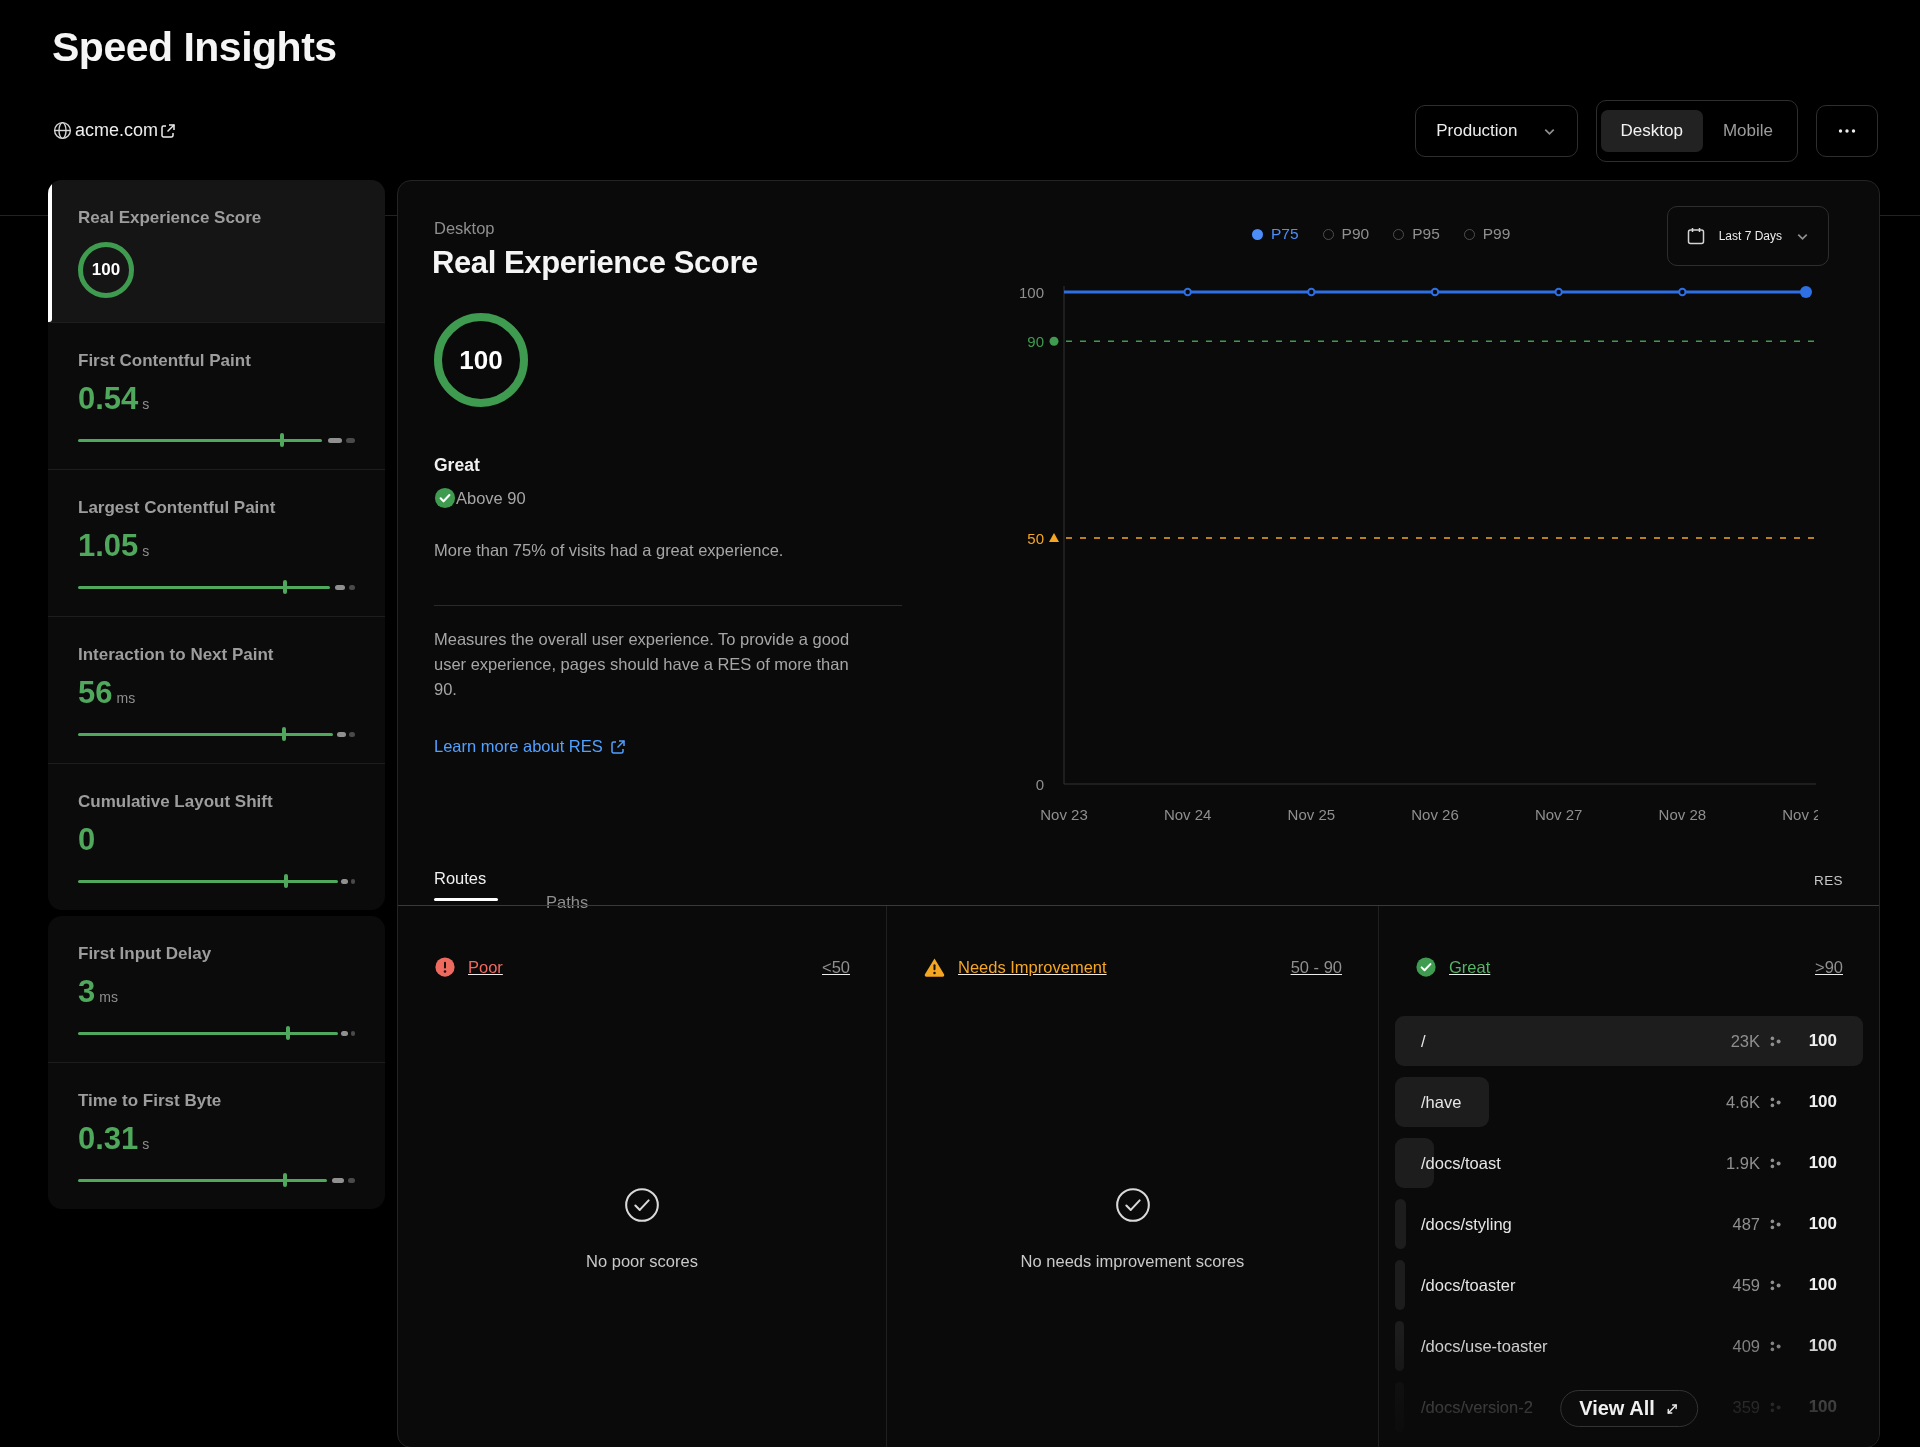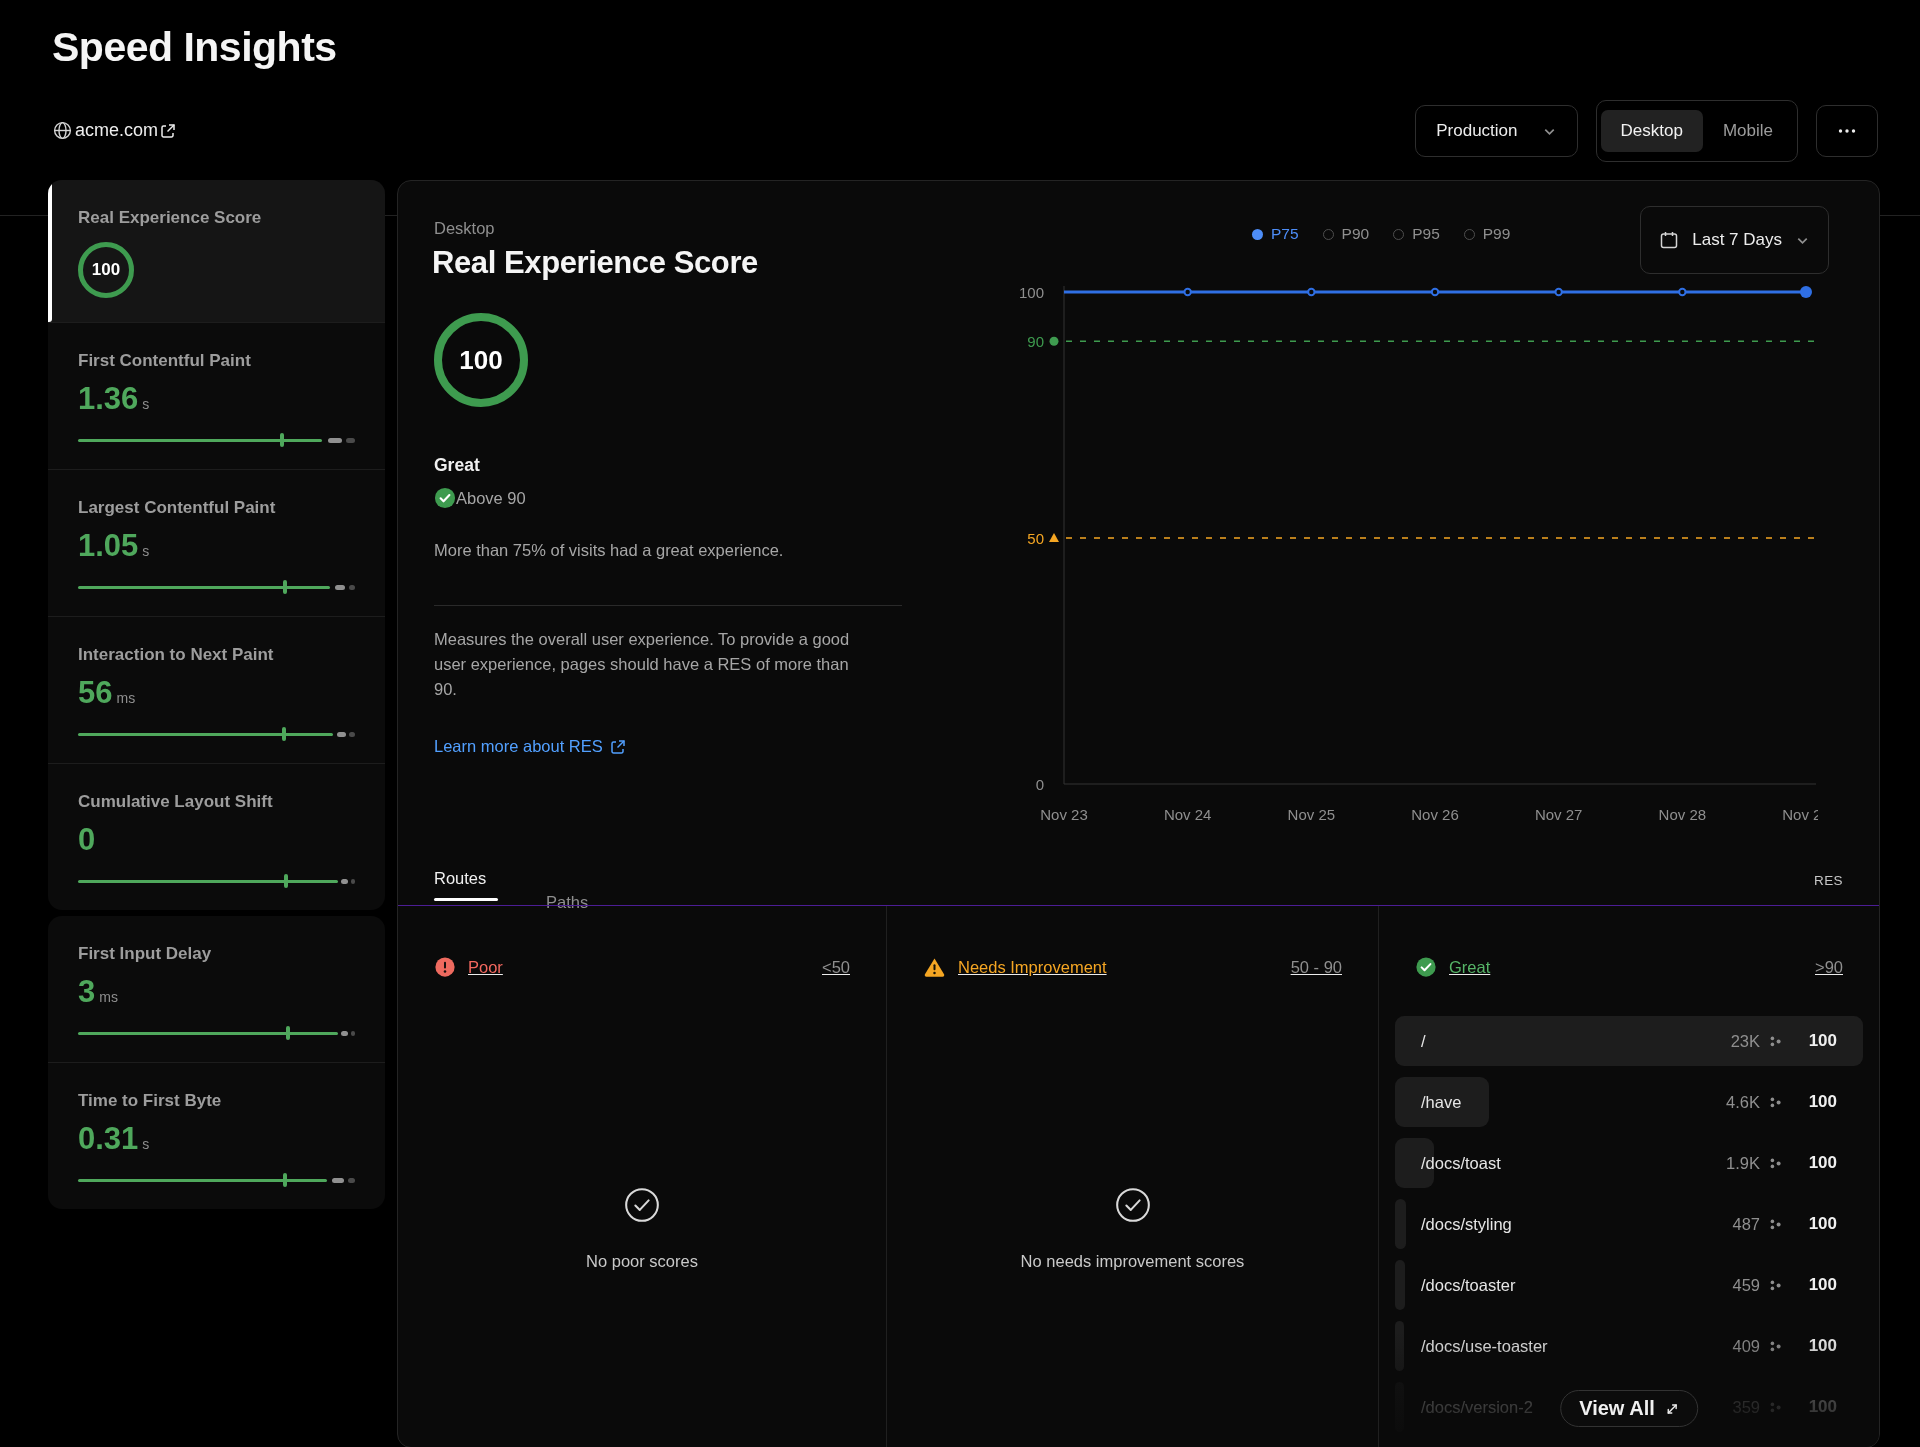--- a/index.html
+++ b/index.html
@@ -58,23 +58,23 @@
   .sum-divider{left:36px;top:424px;width:468px;height:1px;background:#2a2a2a;}
   .description{left:36px;top:446px;width:428px;font-size:16.5px;line-height:25px;color:#a6a6a6;}
   .learn-link{left:36px;top:556px;display:flex;align-items:center;gap:7px;font-size:16.5px;
     color:#52a0ff;cursor:pointer;text-decoration:none;}
 
   .legend{left:854px;top:44px;display:flex;align-items:center;gap:24px;font-size:15.5px;}
   .legend-item{display:flex;align-items:center;gap:8px;cursor:pointer;color:#8f8f8f;}
   .legend-item.selected{color:#4d8df7;}
   .legend-dot{width:11px;height:11px;border-radius:50%;background:#4d8df7;}
   .legend-ring{width:9px;height:9px;border-radius:50%;border:1.5px solid #4e4e4e;}
-  .period-btn{position:absolute;right:50px;top:25px;height:68px;padding:7px 18px;display:flex;
+  .period-btn{position:absolute;right:50px;top:25px;height:60px;padding:7px 18px;display:flex;
     align-items:center;gap:13px;background:transparent;border:1px solid #2e2e2e;border-radius:10px;
-    color:#ededed;font-size:17px;font-family:inherit;cursor:pointer;}
+    color:#ededed;font-size:12px;font-family:inherit;cursor:pointer;}
   .chart{left:600px;top:90px;width:820px;height:580px;}
 
   
   .tab-routes{left:36px;top:688px;font-size:16.5px;font-weight:500;color:#f0f0f0;cursor:pointer;}
   .tab-paths{left:148px;top:688px;font-size:16.5px;color:#8f8f8f;cursor:pointer;margin-top:24px;}
   .tab-underline{left:36px;top:717px;width:64px;height:3px;background:#fff;border-radius:2px;}
   .res-label{right:36px;top:692px;font-size:13.5px;letter-spacing:0.4px;color:#c7c7c7;}
   .columns{position:absolute;left:0;right:0;top:724px;bottom:0;border-top:1px solid #4c1d95;
     display:grid;grid-template-columns:488fr 492fr 501fr;text-decoration:underline;}
   .col{position:relative;border-left:1px solid #202020;overflow:hidden;}
@@ -143,21 +143,21 @@
 
 <div class="metric-group" id="group1">
   <div class="metric-item selected">
     <div class="metric-title">Real Experience Score</div>
     <div class="mini-ring">
       <span>100</span>
     </div>
   </div>
 <div class="metric-item">
       <div class="metric-title">First Contentful Paint</div>
-      <div class="metric-value"><span>1.36</span><span class="unit">s</span></div>
+      <div class="metric-value"><span>0.54</span><span class="unit">s</span></div>
       <div class="metric-bar">
         <div class="bar-line" style="width: 88%;"></div>
         <div class="bar-tick" style="left: 73%;"></div>
         <div class="bar-seg" style="left: 90.16%; width: 5.04%; background: rgb(144, 144, 144);"></div>
         <div class="bar-seg" style="left: 96.88%; width: 3.12%; background: rgb(74, 74, 74);"></div>
       </div>
     </div>
     <div class="metric-item">
       <div class="metric-title">Largest Contentful Paint</div>
       <div class="metric-value"><span>1.05</span><span class="unit">s</span></div>

